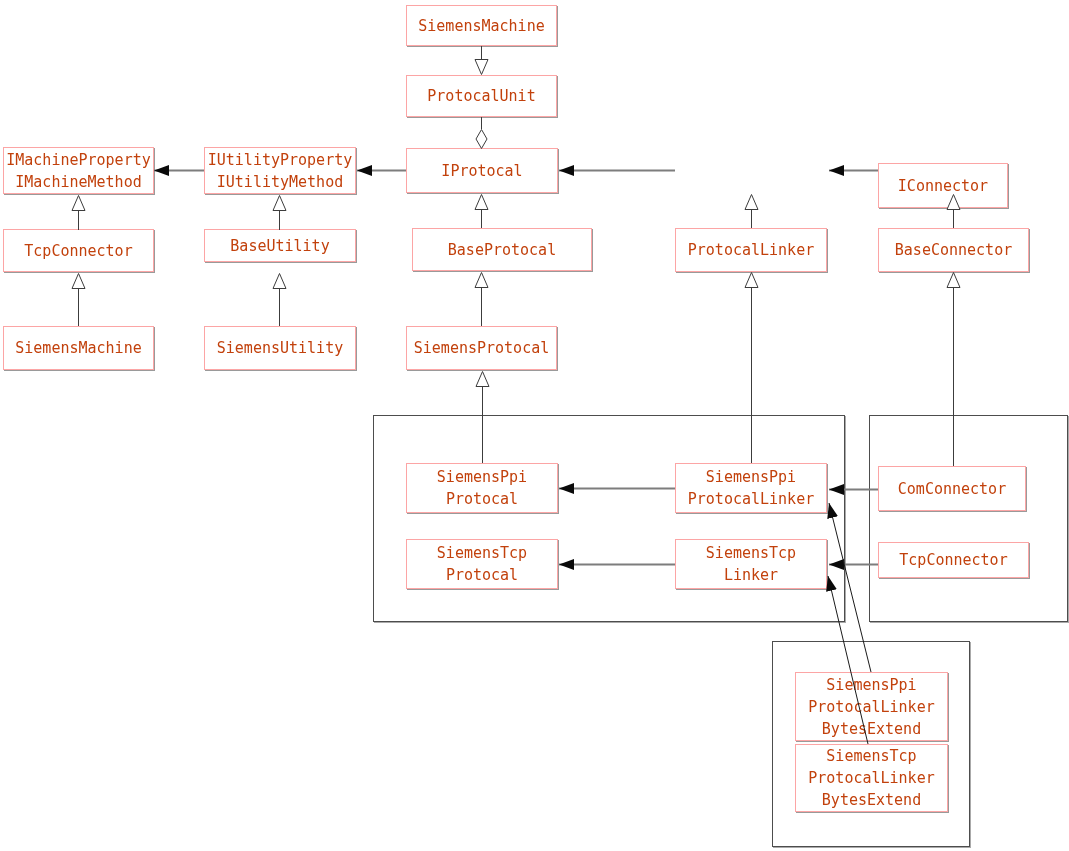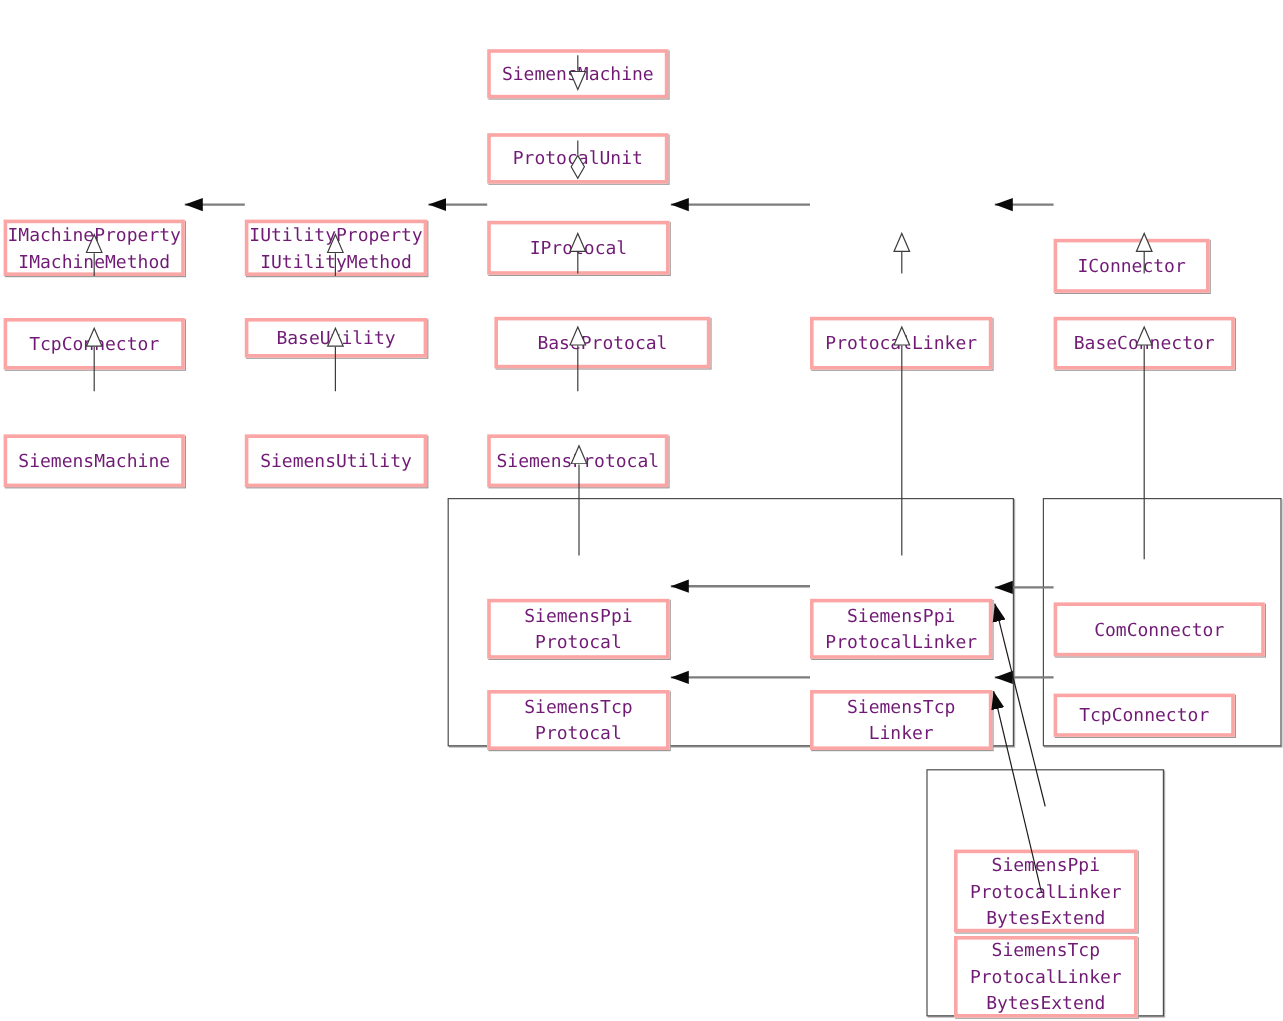--- a/index.html
+++ b/index.html
@@ -6,25 +6,25 @@
   .canvas{
     position:relative;width:1069px;height:851px;background:#ffffff;
     font-family:"DejaVu Sans Mono","Liberation Mono",monospace;
     overflow:hidden;
   }
   .group{
     position:absolute;border:1px solid #4d4d4d;background:transparent;
     box-sizing:border-box;box-shadow:1px 1px 0 #aaaaaa;z-index:1;
   }
   .node{
-    position:absolute;background:#ffffff;border:3px solid #fca5a5;
+    position:absolute;background:#ffffff;border:1px solid #fca5a5;
     box-sizing:border-box;box-shadow:1px 1px 0 #9a9a9a;
     display:flex;align-items:center;justify-content:center;
-    text-align:center;font-size:15px;line-height:22px;color:#701a75;
-    white-space:pre-line;z-index:2;margin-top:36px;
+    text-align:center;font-size:15px;line-height:22px;color:#c2410c;
+    white-space:pre-line;z-index:2;
   }
   svg.connectors{position:absolute;left:0;top:0;z-index:3;pointer-events:none;}
   .assoc{stroke:#7d7d7d;stroke-width:2;}
   .inherit{stroke:#3c3c3c;stroke-width:1;}
   .diag{stroke:#1a1a1a;stroke-width:1;}
 </style>
 </head>
 <body>
 
 <div class="canvas">
@@ -55,21 +55,21 @@
 
   <div class="node" style="left:406px;top:463px;width:152px;height:50px">SiemensPpi
 Protocal</div>
   <div class="node" style="left:406px;top:539px;width:152px;height:50px">SiemensTcp
 Protocal</div>
   <div class="node" style="left:675px;top:463px;width:152px;height:50px">SiemensPpi
 ProtocalLinker</div>
   <div class="node" style="left:675px;top:539px;width:152px;height:50px">SiemensTcp
 Linker</div>
 
-  <div class="node" style="left:878px;top:466px;width:176px;height:45px">ComConnector</div>
+  <div class="node" style="left:878px;top:466px;width:148px;height:45px">ComConnector</div>
   <div class="node" style="left:878px;top:542px;width:151px;height:36px">TcpConnector</div>
 
   <div class="node" style="left:795px;top:672px;width:153px;height:69px">SiemensPpi
 ProtocalLinker
 BytesExtend</div>
   <div class="node" style="left:795px;top:744px;width:153px;height:68px">SiemensTcp
 ProtocalLinker
 BytesExtend</div>
 
   <svg class="connectors" width="1069" height="851" viewBox="0 0 1069 851">

